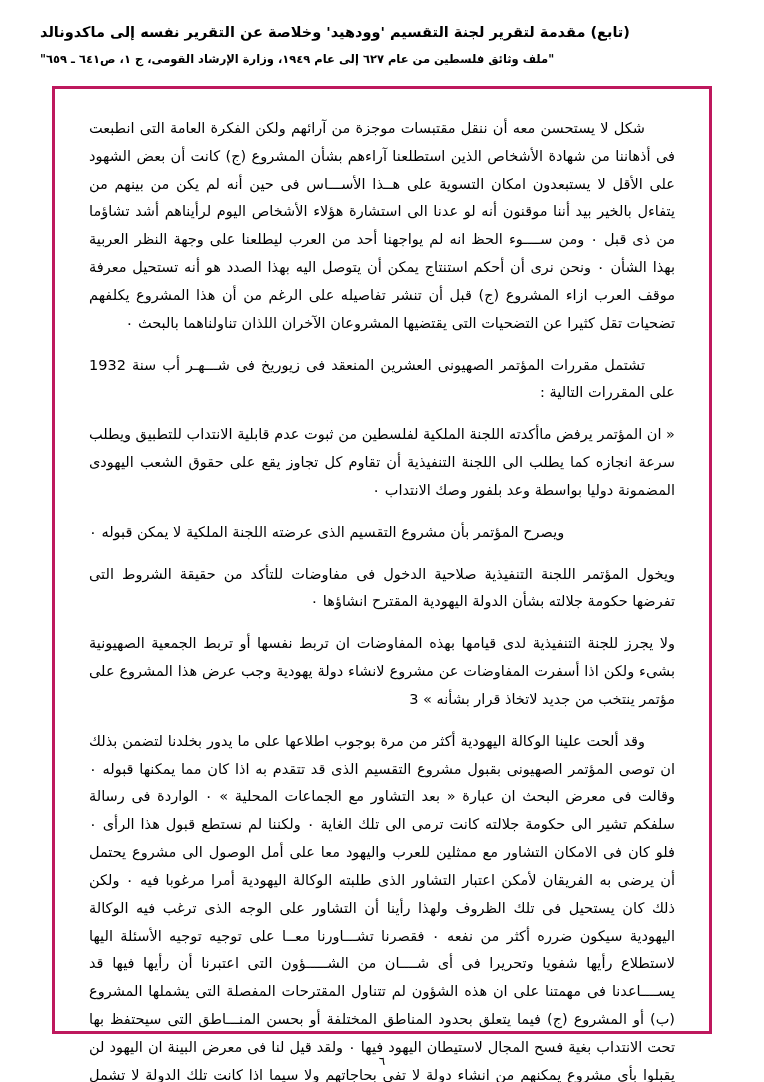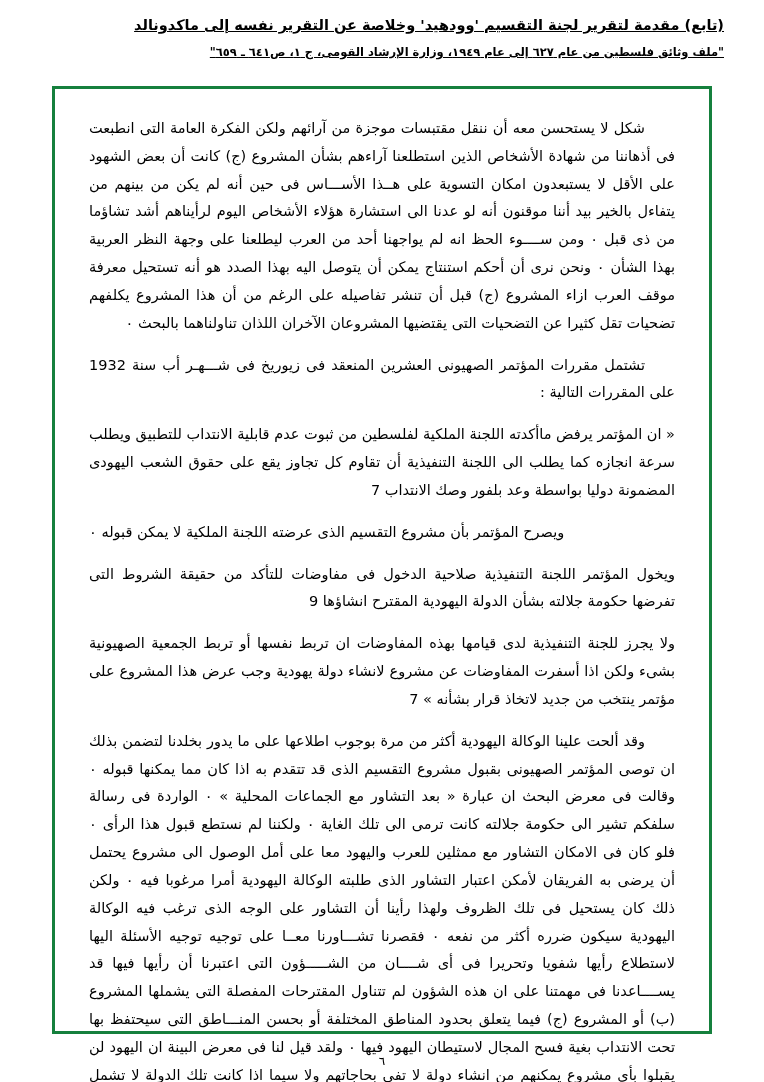--- a/index.html
+++ b/index.html
@@ -14,23 +14,22 @@
     color: #000000;
     overflow: hidden;
   }
   .page {
     position: relative;
     width: 764px;
     height: 1082px;
     box-sizing: border-box;
   }
   .header-block {
-    padding: 9px 40px 0 40px;
-    text-align: right;
-    text-decoration: underline;
+    padding: 16px 40px 0 40px;
+    text-align: left;
   }
   .doc-title {
     font-size: 14.5px;
     font-weight: bold;
     line-height: 1.5;
     letter-spacing: 0px;
     margin: 6px 0 0 0;
     direction: rtl;
   }
   .doc-source {
@@ -39,21 +38,21 @@
     line-height: 1.5;
     margin: 7px 0 0 0;
     direction: rtl;
   }
   .content-frame {
     position: absolute;
     top: 86px;
     left: 52px;
     width: 660px;
     height: 948px;
-    border: 3px solid #15803d;
+    border: 3px solid #be185d;
     box-sizing: border-box;
     background: #ffffff;
   }
   .content-inner {
     padding: 26px 34px 10px 34px;
     direction: rtl;
     text-align: justify;
   }
   p.para {
     margin: 0 0 14px 0;
@@ -89,23 +88,23 @@
 
   <div class="header-block">
     <div class="doc-title">(تابع) مقدمة لتقرير لجنة التقسيم 'وودهيد' وخلاصة عن التقرير نفسه إلى ماكدونالد</div>
     <div class="doc-source">"ملف وثائق فلسطين من عام ٦٢٧ إلى عام ١٩٤٩، وزارة الإرشاد القومى، ج ١، ص٦٤١ ـ ٦٥٩"</div>
   </div>
 
   <div class="content-frame">
     <div class="content-inner">
       <p class="para indent">شكل لا يستحسن معه أن ننقل مقتبسات موجزة من آرائهم ولكن الفكرة العامة التى انطبعت فى أذهاننا من شهادة الأشخاص الذين استطلعنا آراءهم بشأن المشروع (ج) كانت أن بعض الشهود على الأقل لا يستبعدون امكان التسوية على هــذا الأســـاس فى حين أنه لم يكن من بينهم من يتفاءل بالخير بيد أننا موقنون أنه لو عدنا الى استشارة هؤلاء الأشخاص اليوم لرأيناهم أشد تشاؤما من ذى قبل ٠ ومن ســــوء الحظ انه لم يواجهنا أحد من العرب ليطلعنا على وجهة النظر العربية بهذا الشأن ٠ ونحن نرى أن أحكم استنتاج يمكن أن يتوصل اليه بهذا الصدد هو أنه تستحيل معرفة موقف العرب ازاء المشروع (ج) قبل أن تنشر تفاصيله على الرغم من أن هذا المشروع يكلفهم تضحيات تقل كثيرا عن التضحيات التى يقتضيها المشروعان الآخران اللذان تناولناهما بالبحث ٠</p>
       <p class="para indent">تشتمل مقررات المؤتمر الصهيونى العشرين المنعقد فى زيوريخ فى شـــهـر أب سنة 1932 على المقررات التالية :</p>
-      <p class="para quote">« ان المؤتمر يرفض ماأكدته اللجنة الملكية لفلسطين من ثبوت عدم قابلية الانتداب للتطبيق ويطلب سرعة انجازه كما يطلب الى اللجنة التنفيذية أن تقاوم كل تجاوز يقع على حقوق الشعب اليهودى المضمونة دوليا بواسطة وعد بلفور وصك الانتداب 7</p>
+      <p class="para quote">« ان المؤتمر يرفض ماأكدته اللجنة الملكية لفلسطين من ثبوت عدم قابلية الانتداب للتطبيق ويطلب سرعة انجازه كما يطلب الى اللجنة التنفيذية أن تقاوم كل تجاوز يقع على حقوق الشعب اليهودى المضمونة دوليا بواسطة وعد بلفور وصك الانتداب ٠</p>
       <p class="para quote center-ish">ويصرح المؤتمر بأن مشروع التقسيم الذى عرضته اللجنة الملكية لا يمكن قبوله ٠</p>
-      <p class="para quote">ويخول المؤتمر اللجنة التنفيذية صلاحية الدخول فى مفاوضات للتأكد من حقيقة الشروط التى تفرضها حكومة جلالته بشأن الدولة اليهودية المقترح انشاؤها 9</p>
-      <p class="para quote">ولا يجرز للجنة التنفيذية لدى قيامها بهذه المفاوضات ان تربط نفسها أو تربط الجمعية الصهيونية بشىء ولكن اذا أسفرت المفاوضات عن مشروع لانشاء دولة يهودية وجب عرض هذا المشروع على مؤتمر ينتخب من جديد لاتخاذ قرار بشأنه » 7</p>
+      <p class="para quote">ويخول المؤتمر اللجنة التنفيذية صلاحية الدخول فى مفاوضات للتأكد من حقيقة الشروط التى تفرضها حكومة جلالته بشأن الدولة اليهودية المقترح انشاؤها ٠</p>
+      <p class="para quote">ولا يجرز للجنة التنفيذية لدى قيامها بهذه المفاوضات ان تربط نفسها أو تربط الجمعية الصهيونية بشىء ولكن اذا أسفرت المفاوضات عن مشروع لانشاء دولة يهودية وجب عرض هذا المشروع على مؤتمر ينتخب من جديد لاتخاذ قرار بشأنه » 3</p>
       <p class="para indent">وقد ألحت علينا الوكالة اليهودية أكثر من مرة بوجوب اطلاعها على ما يدور بخلدنا لتضمن بذلك ان توصى المؤتمر الصهيونى بقبول مشروع التقسيم الذى قد تتقدم به اذا كان مما يمكنها قبوله ٠ وقالت فى معرض البحث ان عبارة « بعد التشاور مع الجماعات المحلية » ٠ الواردة فى رسالة سلفكم تشير الى حكومة جلالته كانت ترمى الى تلك الغاية ٠ ولكننا لم نستطع قبول هذا الرأى ٠ فلو كان فى الامكان التشاور مع ممثلين للعرب واليهود معا على أمل الوصول الى مشروع يحتمل أن يرضى به الفريقان لأمكن اعتبار التشاور الذى طلبته الوكالة اليهودية أمرا مرغوبا فيه ٠ ولكن ذلك كان يستحيل فى تلك الظروف ولهذا رأينا أن التشاور على الوجه الذى ترغب فيه الوكالة اليهودية سيكون ضرره أكثر من نفعه ٠ فقصرنا تشـــاورنا معــا على توجيه توجيه الأسئلة اليها لاستطلاع رأيها شفويا وتحريرا فى أى شــــان من الشـــــؤون التى اعتبرنا أن رأيها فيها قد يســــاعدنا فى مهمتنا على ان هذه الشؤون لم تتناول المقترحات المفصلة التى يشملها المشروع (ب) أو المشروع (ج) فيما يتعلق بحدود المناطق المختلفة أو بحسن المنـــاطق التى سيحتفظ بها تحت الانتداب بغية فسح المجال لاستيطان اليهود فيها ٠ ولقد قيل لنا فى معرض البينة ان اليهود لن يقبلوا بأى مشروع يمكنهم من انشاء دولة لا تفى بحاجاتهم ولا سيما اذا كانت تلك الدولة لا تشمل حيفا والجليل وقسما من القدس ولكنه يلوح لنـــا</p>
     </div>
   </div>
 
   <div class="page-number">٦</div>
 
 </div>
 
 </body></html>

